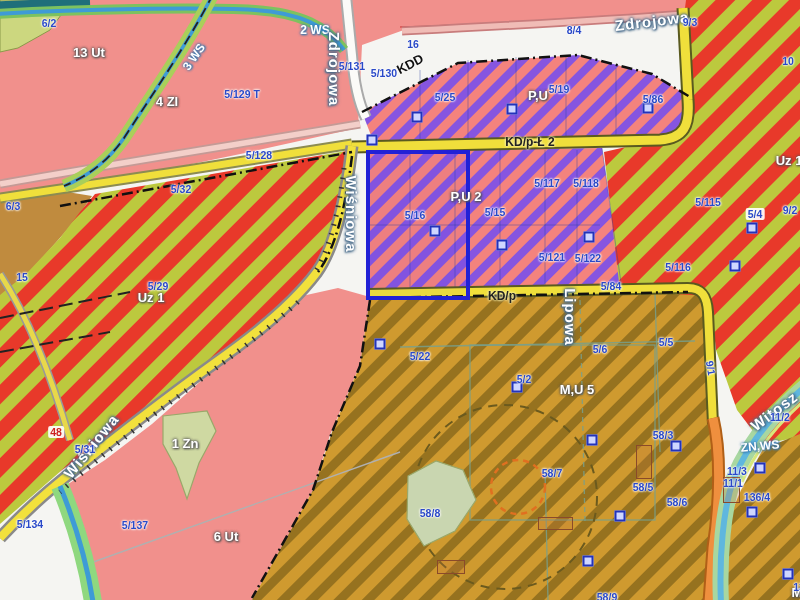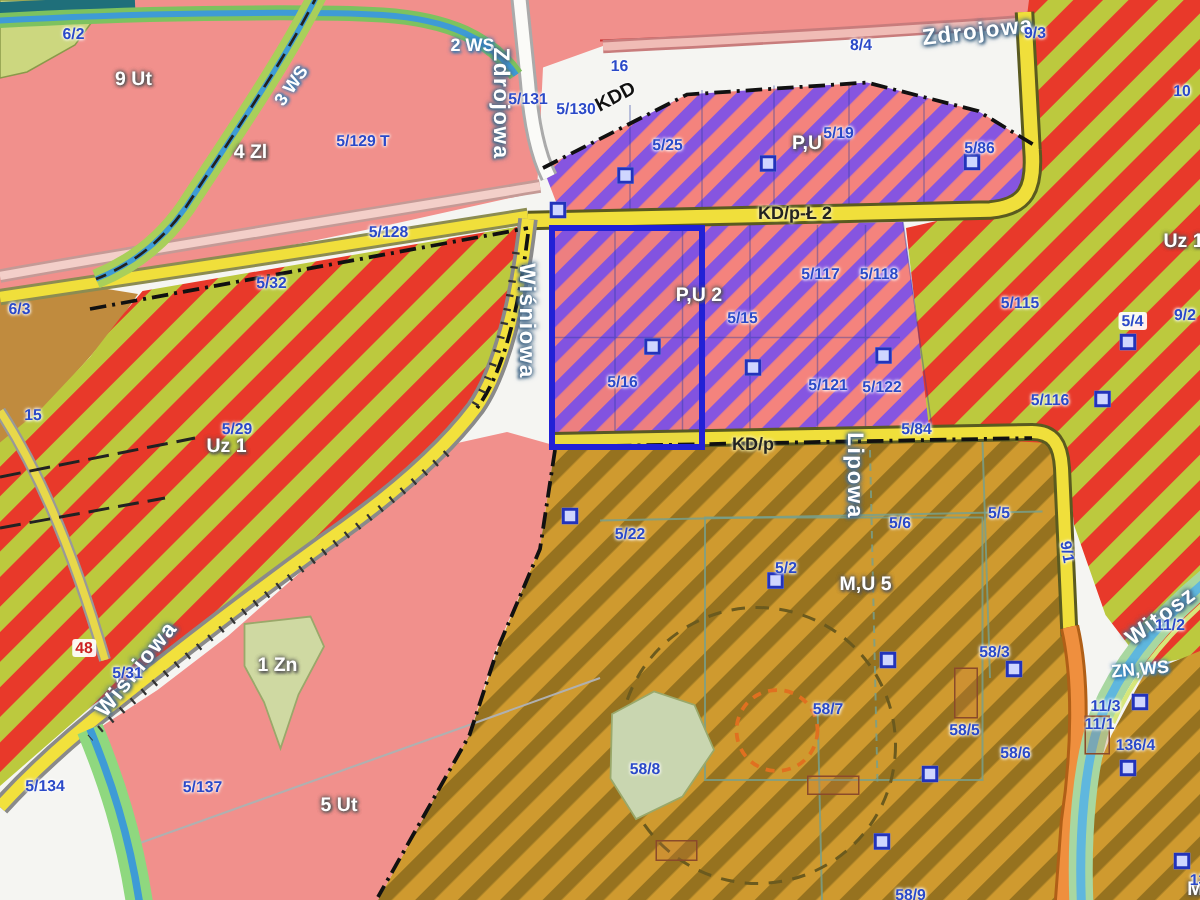--- a/index.html
+++ b/index.html
@@ -124,22 +124,22 @@
       <path d="M298,302 C258,338 213,370 168,404 C128,434 92,464 60,492"></path>
     </g>
     <g stroke="#222" stroke-width="2" fill="none" stroke-dasharray="14 6">
       <path d="M0,318 L130,292"></path>
       <path d="M0,352 L110,332"></path>
     </g>
   </svg>
 
   <div id="selection" style="left: 366px; top: 150px; width: 96px; height: 142px;"></div>
   <div id="labels-layer">
-      <span class="lbl lbl-zone" style="left: 89px; top: 52px; transform: translate(-50%, -50%) rotate(0deg);">9 Ut</span>
-      <span class="lbl lbl-zone" style="left: 226px; top: 536px; transform: translate(-50%, -50%) rotate(0deg);">5 Ut</span>
+      <span class="lbl lbl-zone" style="left: 89px; top: 52px; transform: translate(-50%, -50%) rotate(0deg);">13 Ut</span>
+      <span class="lbl lbl-zone" style="left: 226px; top: 536px; transform: translate(-50%, -50%) rotate(0deg);">6 Ut</span>
       <span class="lbl lbl-zone" style="left: 167px; top: 101px; transform: translate(-50%, -50%) rotate(0deg);">4 Zl</span>
       <span class="lbl lbl-zone" style="left: 185px; top: 443px; transform: translate(-50%, -50%) rotate(0deg);">1 Zn</span>
       <span class="lbl lbl-zone" style="left: 151px; top: 297px; transform: translate(-50%, -50%) rotate(0deg);">Uz 1</span>
       <span class="lbl lbl-zone" style="left: 789px; top: 160px; transform: translate(-50%, -50%) rotate(0deg);">Uz 1</span>
       <span class="lbl lbl-zone" style="left: 538px; top: 95px; transform: translate(-50%, -50%) rotate(0deg);">P,U</span>
       <span class="lbl lbl-zone" style="left: 466px; top: 196px; transform: translate(-50%, -50%) rotate(0deg);">P,U 2</span>
       <span class="lbl lbl-zone" style="left: 577px; top: 389px; transform: translate(-50%, -50%) rotate(0deg);">M,U 5</span>
       <span class="lbl lbl-zone" style="left: 797px; top: 592px; transform: translate(-50%, -50%) rotate(0deg);">M</span>
       <span class="lbl lbl-zone-water" style="left: 303px; top: 30px; transform: translate(-50%, -50%) rotate(0deg); margin-left: 12px;">2 WS</span>
       <span class="lbl lbl-zone-water" style="left: 194px; top: 57px; transform: translate(-50%, -50%) rotate(-55deg);">3 WS</span>
@@ -164,28 +164,28 @@
       <span class="lbl lbl-parcel" style="left: 559px; top: 89px; transform: translate(-50%, -50%) rotate(0deg);">5/19</span>
       <span class="lbl lbl-parcel" style="left: 653px; top: 99px; transform: translate(-50%, -50%) rotate(0deg);">5/86</span>
       <span class="lbl lbl-parcel" style="left: 242px; top: 94px; transform: translate(-50%, -50%) rotate(0deg);">5/129 T</span>
       <span class="lbl lbl-parcel" style="left: 259px; top: 155px; transform: translate(-50%, -50%) rotate(0deg);">5/128</span>
       <span class="lbl lbl-parcel" style="left: 181px; top: 189px; transform: translate(-50%, -50%) rotate(0deg);">5/32</span>
       <span class="lbl lbl-parcel" style="left: 13px; top: 206px; transform: translate(-50%, -50%) rotate(0deg);">6/3</span>
       <span class="lbl lbl-parcel" style="left: 22px; top: 277px; transform: translate(-50%, -50%) rotate(0deg);">15</span>
       <span class="lbl lbl-parcel" style="left: 158px; top: 286px; transform: translate(-50%, -50%) rotate(0deg);">5/29</span>
       <span class="lbl lbl-parcel" style="left: 547px; top: 183px; transform: translate(-50%, -50%) rotate(0deg);">5/117</span>
       <span class="lbl lbl-parcel" style="left: 586px; top: 183px; transform: translate(-50%, -50%) rotate(0deg);">5/118</span>
-      <span class="lbl lbl-parcel" style="left: 415px; top: 215px; transform: translate(-50%, -50%) rotate(0deg); margin-top: 40px;">5/16</span>
+      <span class="lbl lbl-parcel" style="left: 415px; top: 215px; transform: translate(-50%, -50%) rotate(0deg);">5/16</span>
       <span class="lbl lbl-parcel" style="left: 495px; top: 212px; transform: translate(-50%, -50%) rotate(0deg);">5/15</span>
       <span class="lbl lbl-parcel" style="left: 552px; top: 257px; transform: translate(-50%, -50%) rotate(0deg);">5/121</span>
       <span class="lbl lbl-parcel" style="left: 588px; top: 258px; transform: translate(-50%, -50%) rotate(0deg);">5/122</span>
-      <span class="lbl lbl-parcel" style="left: 680px; top: 202px; transform: translate(-50%, -50%) rotate(0deg);">5/115</span>
+      <span class="lbl lbl-parcel" style="left: 708px; top: 202px; transform: translate(-50%, -50%) rotate(0deg);">5/115</span>
       <span class="lbl lbl-parcel-pill" style="left: 755px; top: 214px; transform: translate(-50%, -50%) rotate(0deg);">5/4</span>
       <span class="lbl lbl-parcel" style="left: 790px; top: 210px; transform: translate(-50%, -50%) rotate(0deg); text-align: center;">9/2</span>
-      <span class="lbl lbl-parcel" style="left: 700px; top: 267px; transform: translate(-50%, -50%) rotate(0deg);">5/116</span>
+      <span class="lbl lbl-parcel" style="left: 678px; top: 267px; transform: translate(-50%, -50%) rotate(0deg);">5/116</span>
       <span class="lbl lbl-parcel" style="left: 611px; top: 286px; transform: translate(-50%, -50%) rotate(0deg);">5/84</span>
       <span class="lbl lbl-parcel" style="left: 420px; top: 356px; transform: translate(-50%, -50%) rotate(0deg);">5/22</span>
       <span class="lbl lbl-parcel" style="left: 524px; top: 379px; transform: translate(-50%, -50%) rotate(0deg);">5/2</span>
       <span class="lbl lbl-parcel" style="left: 600px; top: 349px; transform: translate(-50%, -50%) rotate(0deg);">5/6</span>
       <span class="lbl lbl-parcel" style="left: 666px; top: 342px; transform: translate(-50%, -50%) rotate(0deg);">5/5</span>
       <span class="lbl lbl-parcel" style="left: 711px; top: 368px; transform: translate(-50%, -50%) rotate(80deg);">9/1</span>
       <span class="lbl lbl-parcel" style="left: 663px; top: 435px; transform: translate(-50%, -50%) rotate(0deg);">58/3</span>
       <span class="lbl lbl-parcel" style="left: 552px; top: 473px; transform: translate(-50%, -50%) rotate(0deg);">58/7</span>
       <span class="lbl lbl-parcel" style="left: 643px; top: 487px; transform: translate(-50%, -50%) rotate(0deg);">58/5</span>
       <span class="lbl lbl-parcel" style="left: 677px; top: 502px; transform: translate(-50%, -50%) rotate(0deg);">58/6</span>

